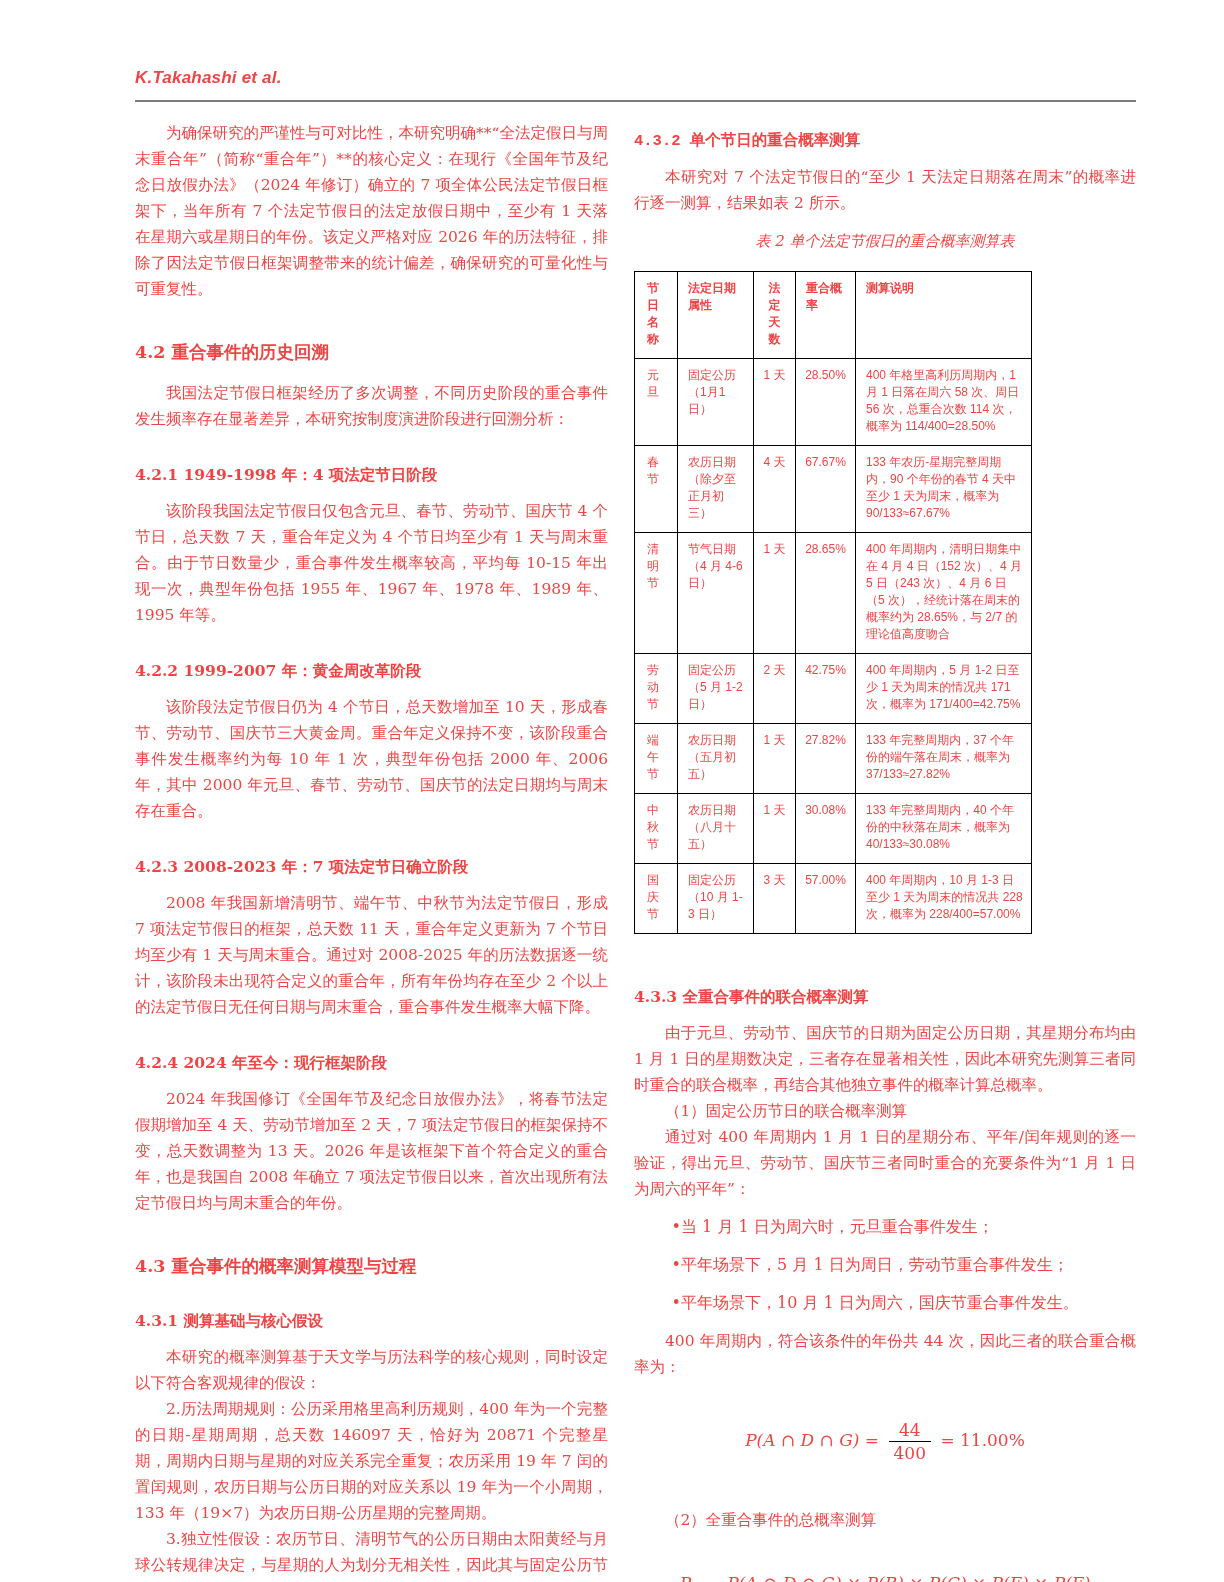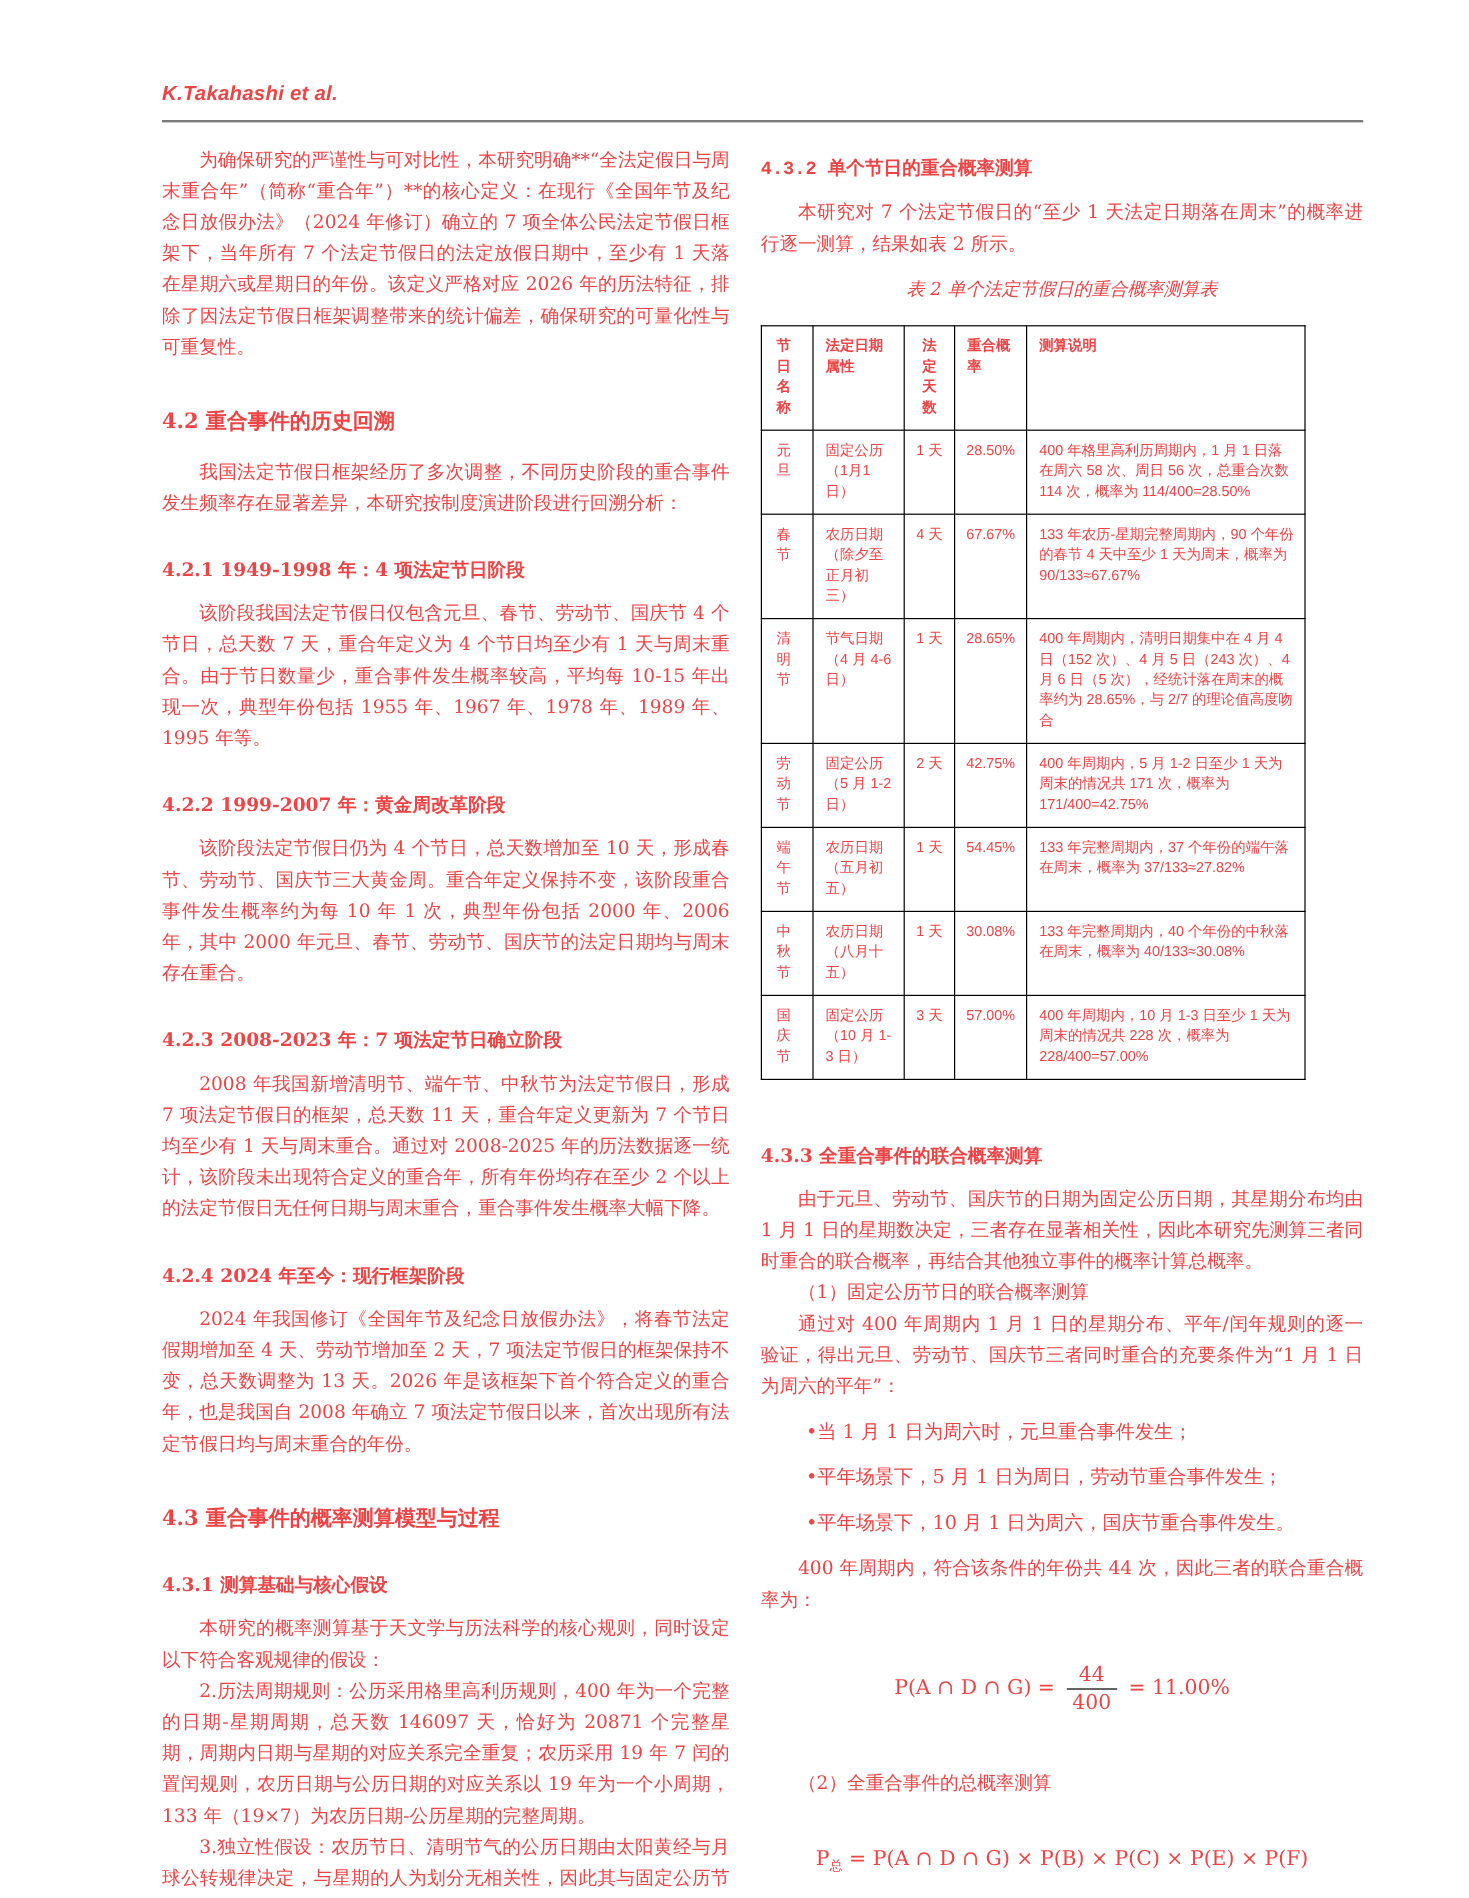--- a/index.html
+++ b/index.html
@@ -12,31 +12,31 @@
   .content{position:absolute;left:135px;top:120px;width:1001px;display:flex;gap:26px;}
   .col-left{width:473px;}
   .col-right{width:502px;}
   p.body{font-size:15.5px;line-height:26px;text-align:justify;text-indent:2em;margin:0;}
   p.bullet{font-size:16px;line-height:26px;text-align:justify;text-indent:1.6em;margin:12px;}
   h2.sec{font-size:17.5px;font-weight:bold;margin:38px 0 16px 0;line-height:24px;}
   h3.sub{font-size:15.5px;font-weight:bold;margin:32px 0 12px 0;line-height:22px;}
   .first-para{margin-top:6px;}
   
   .tbl-caption{font-style:italic;font-size:15px;text-align:center;margin:16px 0 20px 0;}
-  table.t2{border-collapse:collapse;width:454px;font-family:"Liberation Sans",sans-serif;
+  table.t2{border-collapse:collapse;width:398px;font-family:"Liberation Sans",sans-serif;
         font-size:12px;line-height:17px;table-layout:fixed;margin:0;}
   table.t2 th,table.t2 td{border:1px solid #000;vertical-align:top;text-align:left;
         padding:8px 7px 10px 10px;word-wrap:break-word;}
   table.t2 th{font-weight:bold;}
   .c-name{word-break:break-all;padding:8px 15px 10px 12px !important;}
   .c-days{word-break:break-all;text-align:center !important;padding:8px 9px 10px 9px !important;}
   .c-prob{text-align:center !important;padding:8px 6px 10px 6px !important;}
   
   .formula{text-align:center;font-size:17px;margin:40px 0 44px 0;font-family:"DejaVu Serif",serif;}
-  .fvar{}
+  .fvar{font-style:italic;}
   .fsub{font-size:11px;vertical-align:sub;font-style:normal;}
   .frac{display:inline-block;vertical-align:middle;text-align:center;margin:0 4px;}
   .frac .num{display:block;border-bottom:1.5px solid #000;padding:0 5px 1px 5px;}
   .frac .den{display:block;padding:1px 5px 0 5px;}
 </style>
 </head>
 <body>
 
 <div class="page">
   <div class="running-head">K.Takahashi et al.</div>
@@ -117,21 +117,21 @@
           <td class="c-name">劳动节</td>
           <td>固定公历（5 月 1-2 日）</td>
           <td class="c-days">2 天</td>
           <td class="c-prob">42.75%</td>
           <td>400 年周期内，5 月 1-2 日至少 1 天为周末的情况共 171 次，概率为 171/400=42.75%</td>
         </tr>
         <tr>
           <td class="c-name">端午节</td>
           <td>农历日期（五月初五）</td>
           <td class="c-days">1 天</td>
-          <td class="c-prob">54.45%</td>
+          <td class="c-prob">27.82%</td>
           <td>133 年完整周期内，37 个年份的端午落在周末，概率为 37/133≈27.82%</td>
         </tr>
         <tr>
           <td class="c-name">中秋节</td>
           <td>农历日期（八月十五）</td>
           <td class="c-days">1 天</td>
           <td class="c-prob">30.08%</td>
           <td>133 年完整周期内，40 个年份的中秋落在周末，概率为 40/133≈30.08%</td>
         </tr>
         <tr>

